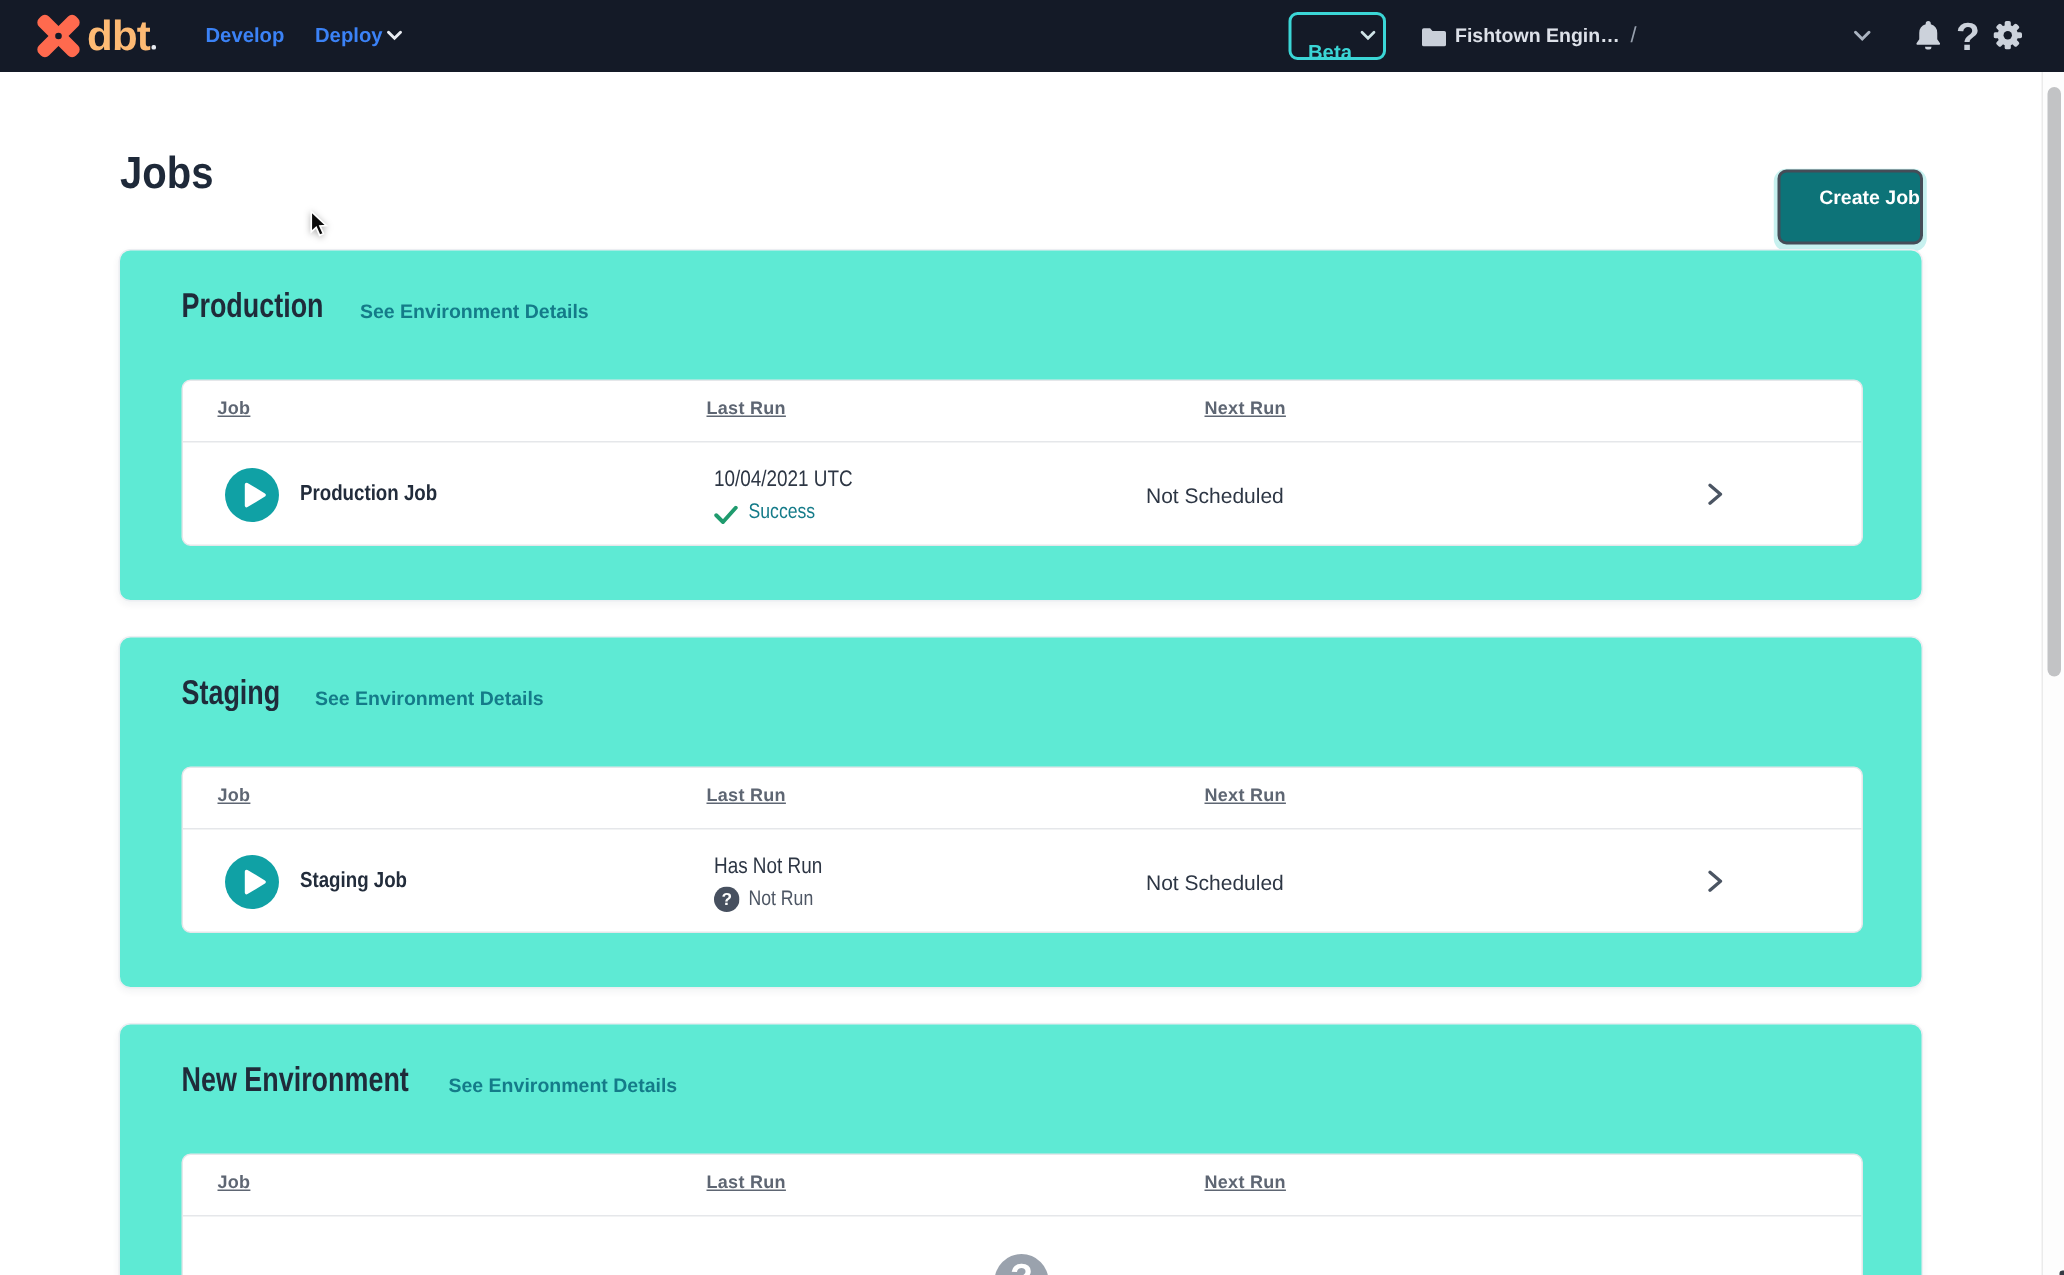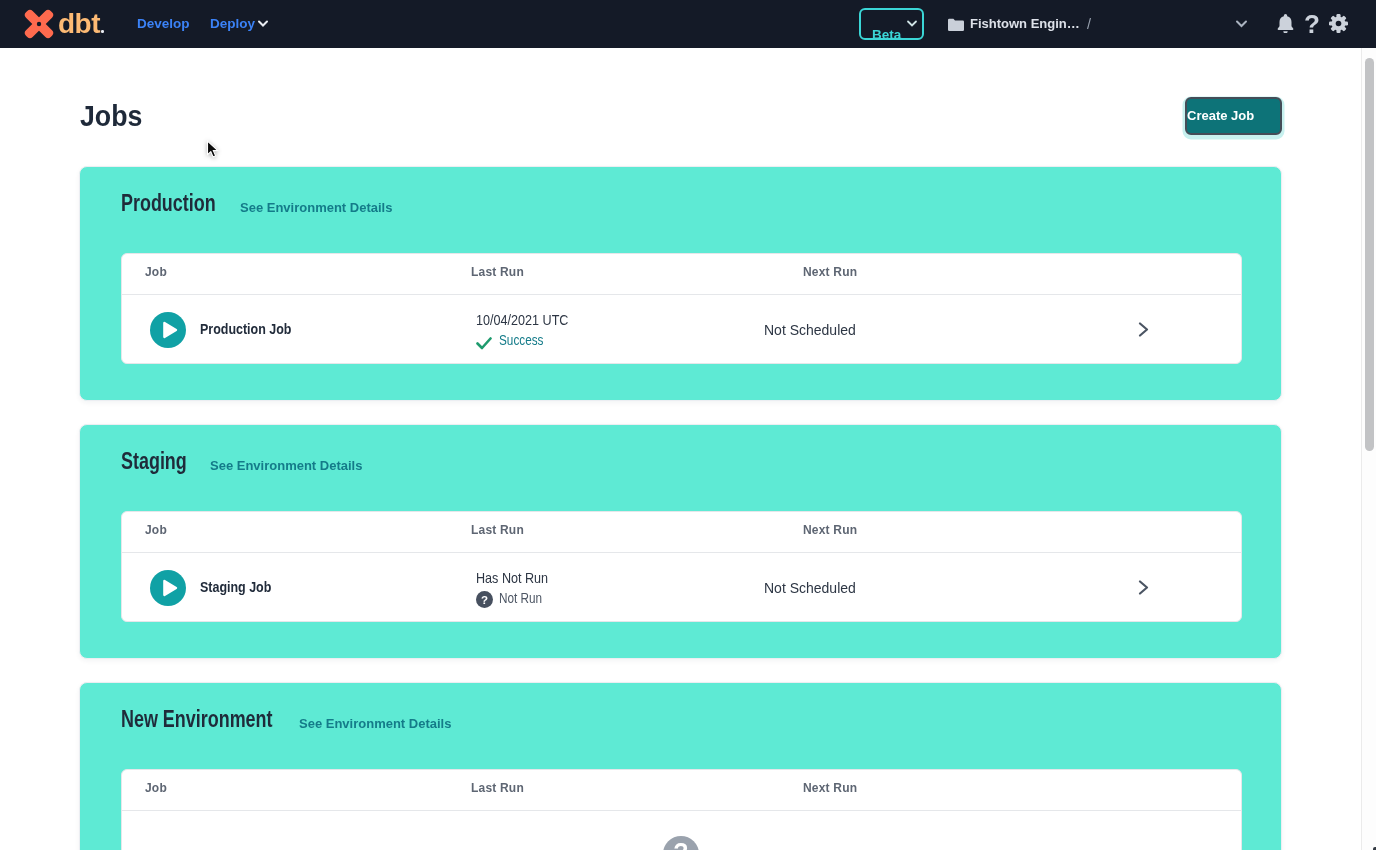--- a/index.html
+++ b/index.html
@@ -9,37 +9,37 @@
 
   
   #hdr { position:absolute; left:0; top:0; width:1376px; height:48px; background:#141a27; }
   .navlink { position:absolute; top:0; height:48px; line-height:48px; color:#3b82f6;
     font-size:13.5px; font-weight:700; }
   .crumb { color:#dde1e9; font-size:13px; font-weight:700; }
 
   
   #jobs-h1 { position:absolute; left:80px; top:101px; font-size:30px; font-weight:700;
     color:#1e2939; line-height:30px; transform:scaleX(0.89); transform-origin:0 0; }
-  #createjob { position:absolute; left:1185px; top:97px; width:97px; height:38px;
+  #createjob { position:absolute; left:1185px; top:113px; width:97px; height:50px;
     background:#0d7378; border:2px solid #454d58; border-radius:6px;
     box-shadow:0 2px 0 2.5px #c7f1ef; color:#fff; font-size:13px; font-weight:700;
-    text-align:left; line-height:34px; }
+    text-align:right; line-height:34px; }
 
   .card { position:absolute; left:79px; width:1203px; height:235px; background:#5eead4;
     border:1px solid #eceef2; border-radius:8px;
     box-shadow:0 2px 5px rgba(20,30,50,0.05); }
   .card h2 { position:absolute; left:41px; top:25px; font-size:23px; font-weight:700;
     color:#1f2b3a; line-height:23px; transform:scaleX(0.78); transform-origin:0 50%;
     white-space:nowrap; }
   .envlink { position:absolute; top:31px; font-size:13px; font-weight:700; color:#147b89;
     line-height:20px; }
   .tbl { position:absolute; left:41px; top:86px; width:1121px; height:111px;
     border:1px solid #e5e7ea; border-radius:6px; background:#fff; }
   .th { position:absolute; top:0; height:40px; line-height:37px; font-size:12px;
-    font-weight:700; color:#5e6673; letter-spacing:0.2px; }
+    font-weight:700; color:#5e6673; letter-spacing:0.2px;text-decoration:underline; }
   .tdiv { position:absolute; left:0; top:40px; width:100%; height:0;
     border-top:1px solid #e5e7ea; }
   .row { position:absolute; left:0; top:41px; width:100%; height:70px; }
   .play { position:absolute; left:28px; top:17px; width:36px; height:36px; }
   .jobname { position:absolute; left:78px; top:0; height:70px; line-height:69px;
     font-size:14.5px; font-weight:700; color:#222c3b; transform:scaleX(0.86); transform-origin:0 50%; white-space:nowrap; }
   .lastrun { position:absolute; left:354px; top:14.5px; font-size:15px; color:#2d3644;
     line-height:20px; }
   .sqz { display:inline-block; transform:scaleX(0.84); transform-origin:0 50%; white-space:nowrap; }
   .lr2 { display:flex; align-items:flex-end; height:20px; font-size:14px; }

